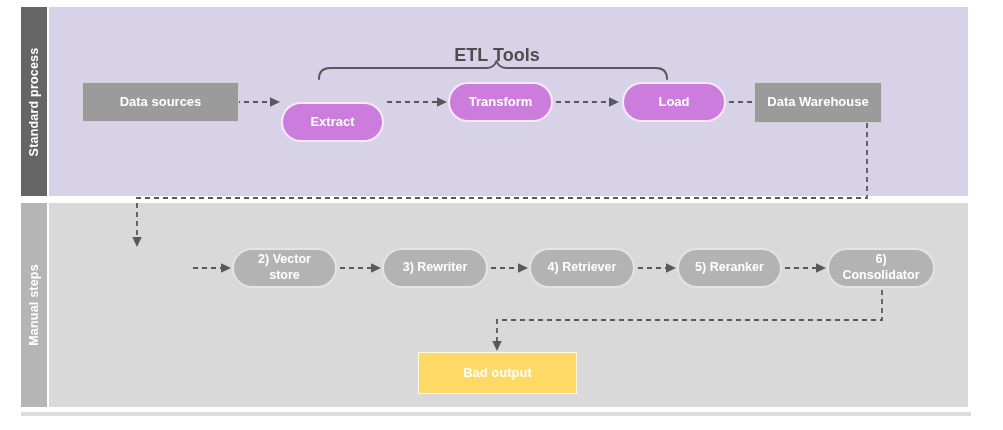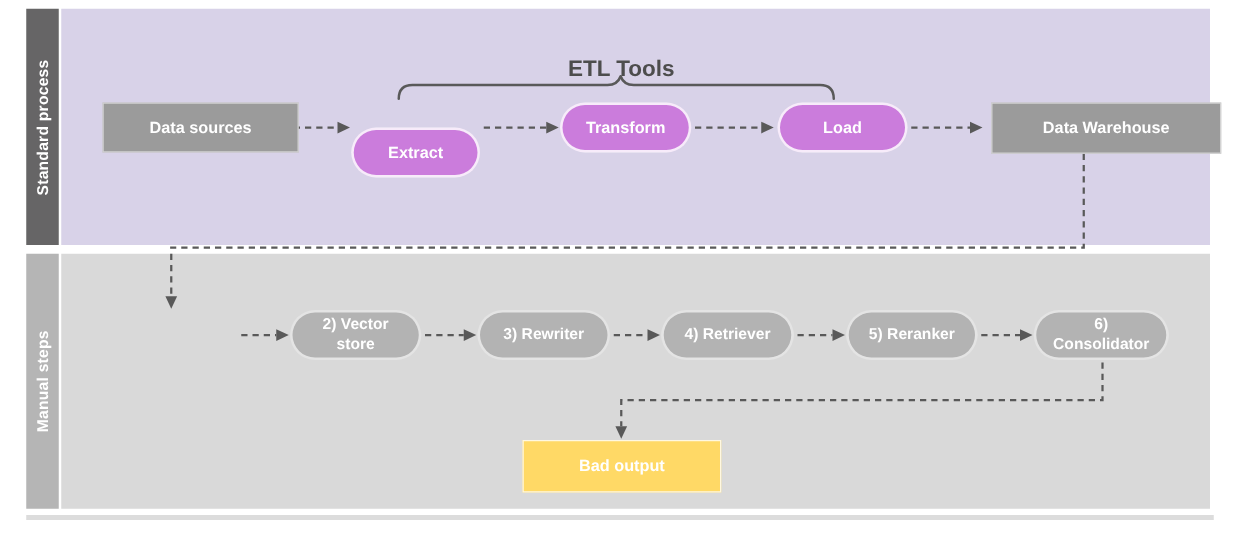--- a/index.html
+++ b/index.html
@@ -71,21 +71,21 @@
     padding: 0 10px;
   }
   .rect-yellow {
     background: var(--yellow_node, #ffd966);
     border: 1.5px solid rgba(255,255,255,0.8);
   }
   #node-data-sources   { left: 66px;  top: 82px;  width: 157px; height: 40px; margin-left: 16px; }
   #node-extract        { left: 281px; top: 82px;  width: 103px; height: 40px; margin-top: 20px; }
   #node-transform      { left: 448px; top: 82px;  width: 105px; height: 40px; }
   #node-load           { left: 622px; top: 82px;  width: 104px; height: 40px; }
-  #node-data-warehouse { left: 793px; top: 82px;  width: 184px; height: 41px; }
+  #node-data-warehouse { left: 754px; top: 82px;  width: 128px; height: 41px; }
   #node-chunker        { left: 84px;  top: 248px; width: 106px; height: 40px; }
   #node-vector-store   { left: 232px; top: 248px; width: 105px; height: 40px; }
   #node-rewriter       { left: 382px; top: 248px; width: 106px; height: 40px; }
   #node-retriever      { left: 529px; top: 248px; width: 106px; height: 40px; }
   #node-reranker       { left: 677px; top: 248px; width: 105px; height: 40px; }
   #node-consolidator   { left: 827px; top: 248px; width: 108px; height: 40px; }
   #node-bad-output     { left: 418px; top: 352px; width: 159px; height: 42px; text-align: center; }
   
   #etl-tools-label {
     position: absolute;

